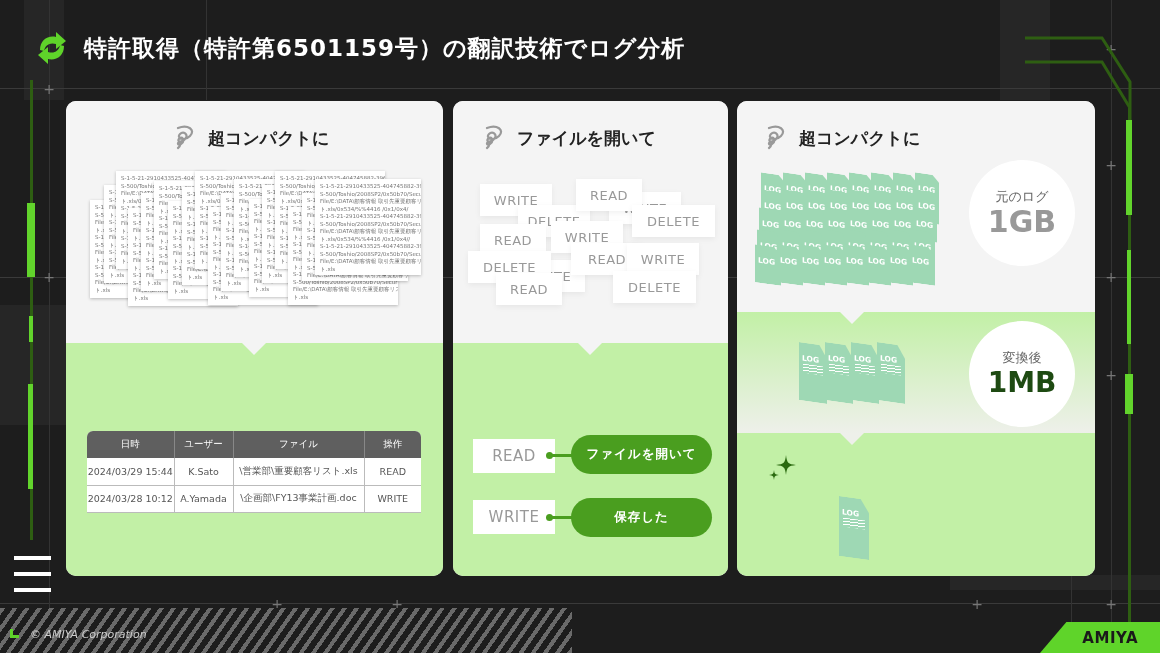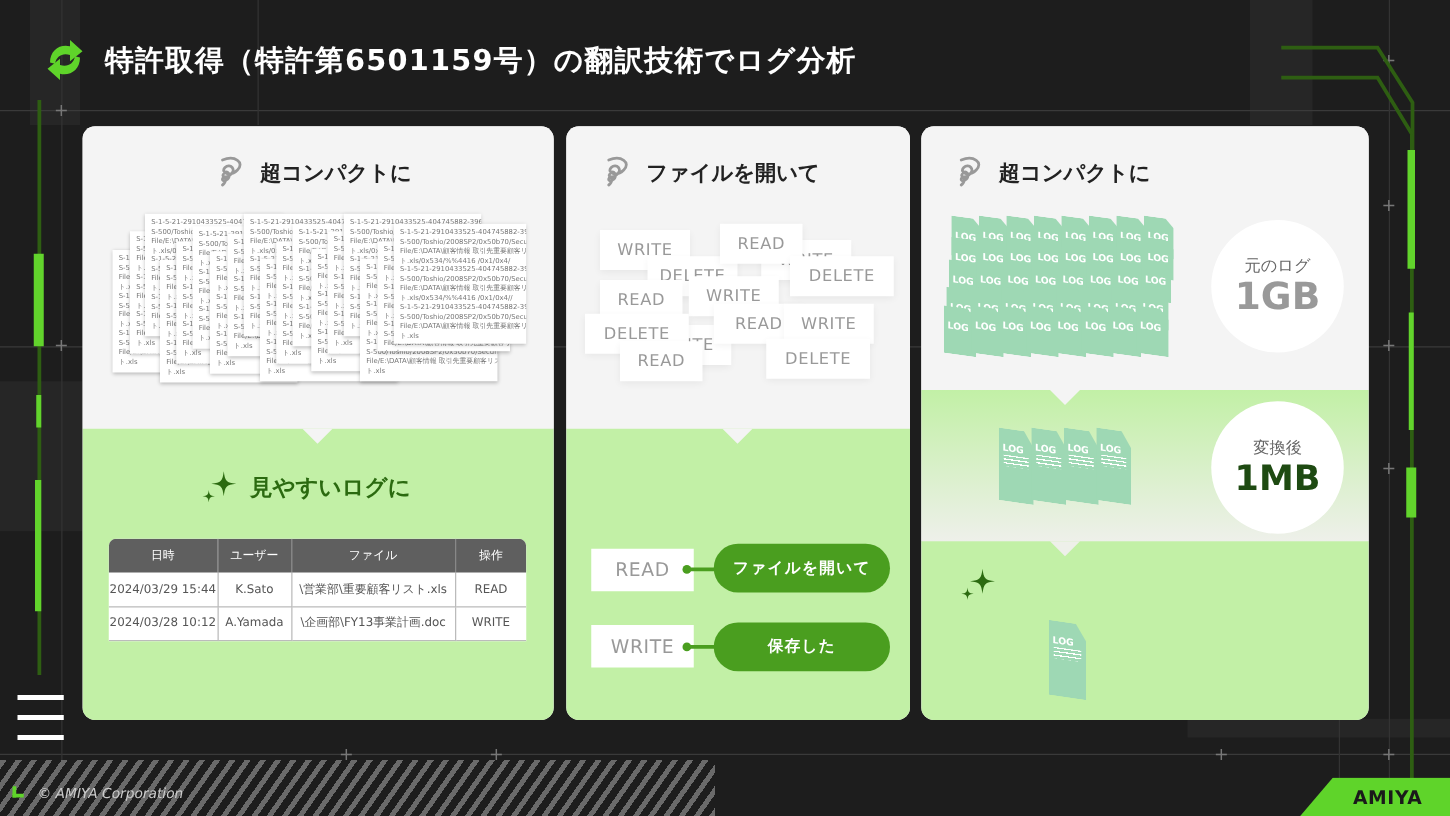--- a/index.html
+++ b/index.html
@@ -333,27 +333,20 @@
 S-1-5-21-2910433525-404745882-396247809
 S-500/Toshio/2008SP2/0x50b70/Security/
 File/E:\DATA\顧客情報 取引先重要顧客リス
 ト.xls/0x534/%%4416 /0x1/0x4//
 S-1-5-21-2910433525-404745882-396247809
 S-500/Toshio/2008SP2/0x50b70/Security/
 File/E:\DATA\顧客情報 取引先重要顧客リス
 ト.xls</div>
   </div>
 
-  <div class="heading green" style="left:94px;top:274px;">
-    <svg class="spark" viewBox="0 0 30 30">
-      <path d="M19 2 C20 10 21 11 29 12 C21 13 20 14 19 22 C18 14 17 13 9 12 C17 11 18 10 19 2 Z" fill="#2b6a10"></path>
-      <path d="M7 17 C7.5 21 8 21.5 12 22 C8 22.5 7.5 23 7 27 C6.5 23 6 22.5 2 22 C6 21.5 6.5 21 7 17 Z" fill="#2b6a10"></path>
-    </svg>
-    <span>見やすいログに</span>
-  </div>
 
   <table class="log-table">
     <thead>
       <tr>
         <th style="width:87px;">日時</th>
         <th style="width:59px;">ユーザー</th>
         <th style="width:131px;">ファイル</th>
         <th>操作</th>
       </tr>
     </thead>
@@ -467,21 +460,21 @@
     <div class="logfile" style="left:18px;top:145px;width:26px;height:38px;"></div>
     <div class="logfile" style="left:40px;top:145px;width:26px;height:38px;"></div>
     <div class="logfile" style="left:62px;top:145px;width:26px;height:38px;"></div>
     <div class="logfile" style="left:84px;top:145px;width:26px;height:38px;"></div>
     <div class="logfile" style="left:106px;top:145px;width:26px;height:38px;"></div>
     <div class="logfile" style="left:128px;top:145px;width:26px;height:38px;"></div>
     <div class="logfile" style="left:150px;top:145px;width:26px;height:38px;"></div>
     <div class="logfile" style="left:172px;top:145px;width:26px;height:38px;"></div>
   </div>
 
-  <div class="circle grey" style="left:232px;top:75px;">
+  <div class="circle grey" style="left:232px;top:59px;">
     <span class="lbl">元のログ</span>
     <span class="val">1GB</span>
   </div>
 
   <div>
     <div class="logfile" style="left:62px;top:243px;width:28px;height:58px;">
         <div class="lines"></div>
       </div>
     <div class="logfile" style="left:88px;top:243px;width:28px;height:58px;">
         <div class="lines"></div>

